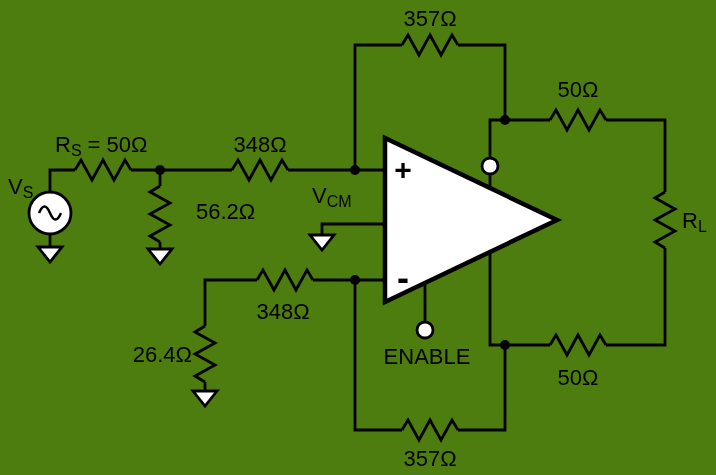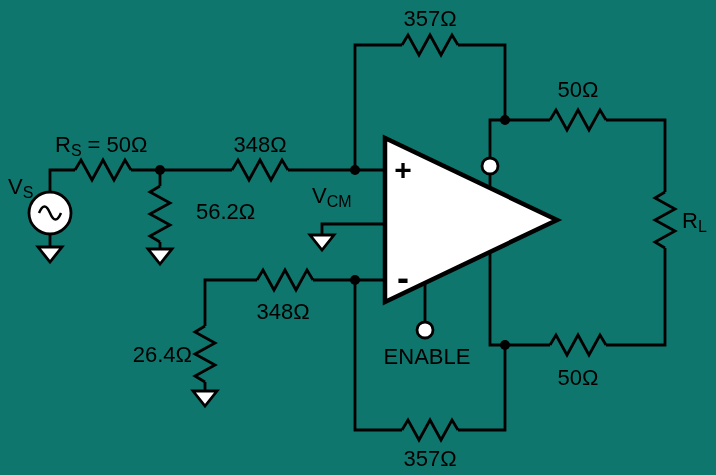--- a/index.html
+++ b/index.html
@@ -1,16 +1,16 @@
 <!DOCTYPE html>
 <html><head>
 <meta charset="utf-8">
 <style>
   html,body{margin:0;padding:0;background:#ffffff;}
-  .stage{position:relative;width:716px;height:475px;background:#0f766e;overflow:hidden;}
+  .stage{position:relative;width:716px;height:475px;background:#4d7c0f;overflow:hidden;}
   svg{display:block;}
   text{font-family:"Liberation Sans","DejaVu Sans",sans-serif;fill:#000;}
   .lbl{font-size:22px;}
   .sub{font-size:16px;}
   .sign-plus{font-size:30px;font-weight:bold;}
   .sign-minus{font-size:36px;font-weight:bold;}
 </style>
 </head>
 <body>
 

